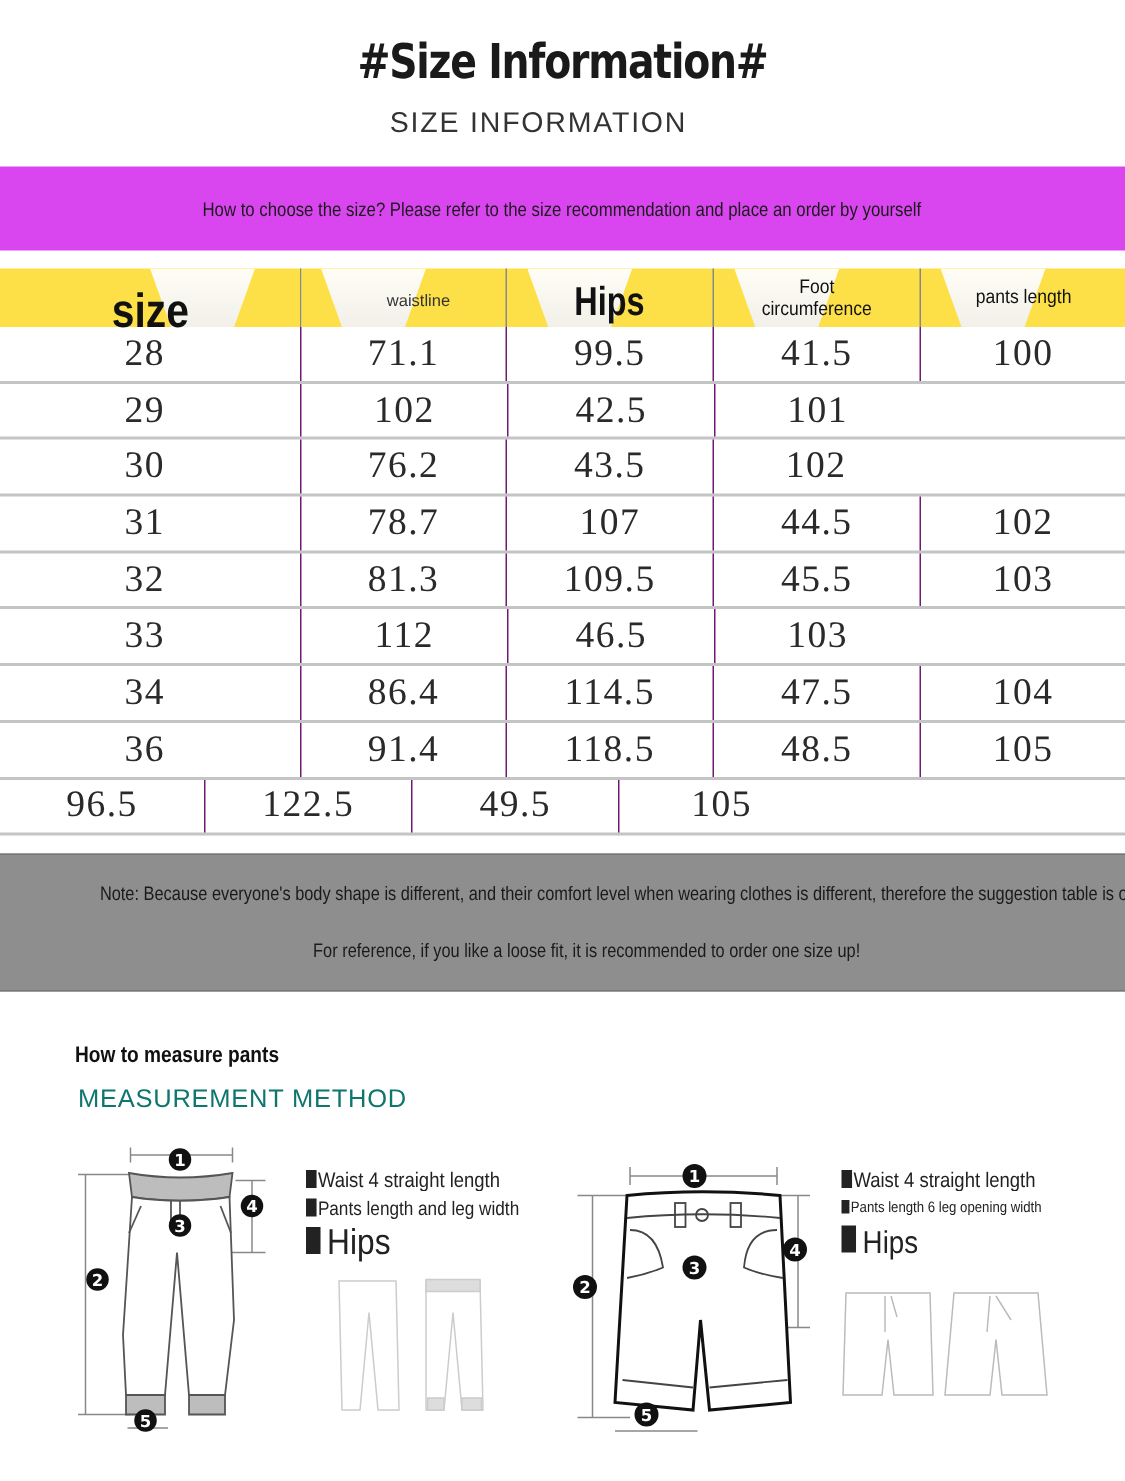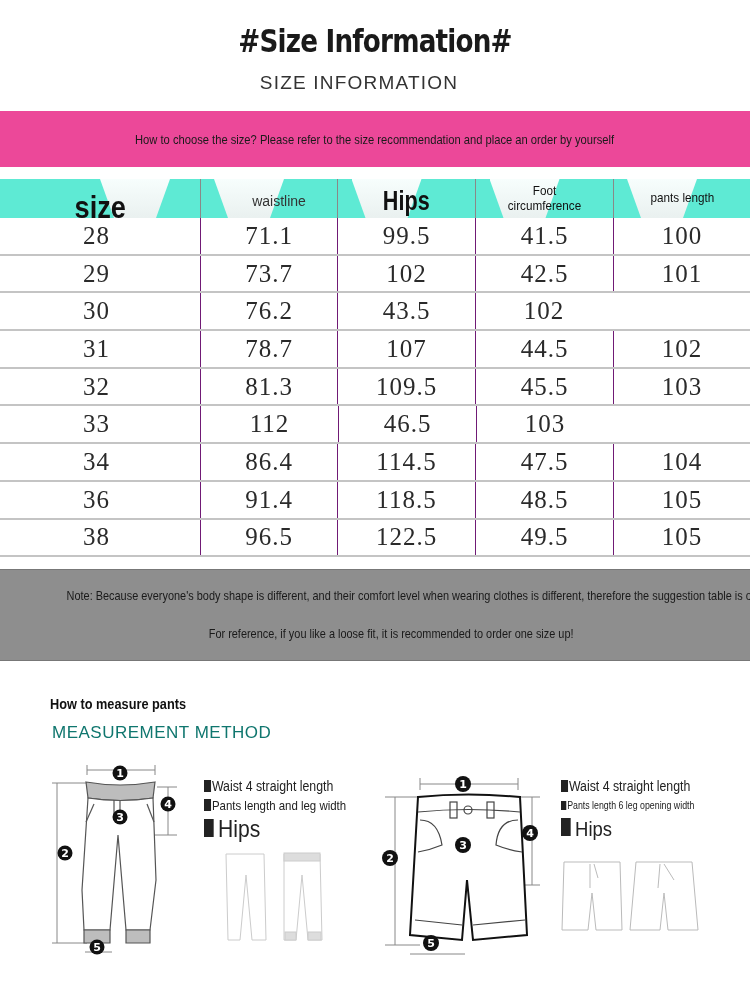--- a/index.html
+++ b/index.html
@@ -11,43 +11,43 @@
       font-family: "DejaVu Sans", sans-serif; font-weight: bold; font-size: 32px;
       color: #1a1a1a; letter-spacing: -1px; transform: scaleX(0.82); transform-origin: center;
     }
     .subtitle {
       position: absolute; top: 72px; left: 0; width: 718px; text-align: center;
       font-size: 19px; color: #333; letter-spacing: 1.2px;
     }
 
     .choose-band {
       position: absolute; top: 111px; left: 0; width: 750px; height: 56px;
-      background: #ec4899;
+      background: #d946ef;
       display: flex; align-items: center; justify-content: center;
     }
     .choose-band span {
       font-size: 13px; color: #1a1a1a; transform: scaleX(0.86); display: inline-block; white-space: nowrap;
     }
 
     .table { position: absolute; top: 179px; left: 0; width: 750px; }
     .hdr-row { position: relative; height: 39px; display: flex; }
     .hdr-cell {
       position: relative; height: 39px; display: flex; align-items: center; justify-content: center;
-      background: #5eead4; border-right: 1px solid #8a8888;
+      background: #fde047; border-right: 1px solid #8a8888;
     }
     .hdr-cell::before {
       content: ""; position: absolute; top: 0; left: 50%; width: 70px; height: 39px; margin-left: -55px;
       background: linear-gradient(180deg, #ffffff 0%, #f1f1f1 100%);
       clip-path: polygon(0 0, 100% 0, 80% 100%, 20% 100%);
       opacity: 0.95;
     }
     .hdr-cell:nth-child(1)::before { margin-left: 0px; }
     .hdr-cell span { position: relative; z-index: 1; color: #111; text-align: center; line-height: 1.15; }
     .h-size { font-size: 32px; font-weight: bold; margin-top: 18px; transform: scaleX(0.85); }
-    .h-waist { font-size: 14px; color: #333 !important; margin-top: 6px; margin-left: 20px; }
+    .h-waist { font-size: 11px; color: #333 !important; margin-top: 6px; margin-left: 20px; }
     .h-hips { font-size: 27px; font-weight: bold; margin-top: 6px; transform: scaleX(0.8); }
     .h-foot { font-size: 13px; transform: scaleX(0.9); }
     .h-length { font-size: 13px; transform: scaleX(0.9); }
 
     .c1 { width: 201px; } .c2 { width: 137px; } .c3 { width: 138px; } .c4 { width: 138px; } .c5 { width: 136px; border-right: none; }
 
     .row { display: flex; height: 37.7px; border-bottom: 2px solid #c4c4c4; }
     .row .cell {
       display: flex; align-items: center; justify-content: center;
       font-family: "Liberation Serif", serif; font-size: 25px; color: #2a2a2a;
@@ -114,21 +114,20 @@
 
   <div class="row">
     <div class="cell c1">28</div>
     <div class="cell c2">71.1</div>
     <div class="cell c3">99.5</div>
     <div class="cell c4">41.5</div>
     <div class="cell c5">100</div>
   </div>
   <div class="row">
     <div class="cell c1">29</div>
-    <div class="cell c2">73.7</div>
     <div class="cell c3">102</div>
     <div class="cell c4">42.5</div>
     <div class="cell c5">101</div>
   </div>
   <div class="row">
     <div class="cell c1">30</div>
     <div class="cell c2">76.2</div>
     <div class="cell c4">43.5</div>
     <div class="cell c5">102</div>
   </div>
@@ -160,21 +159,20 @@
     <div class="cell c5">104</div>
   </div>
   <div class="row">
     <div class="cell c1">36</div>
     <div class="cell c2">91.4</div>
     <div class="cell c3">118.5</div>
     <div class="cell c4">48.5</div>
     <div class="cell c5">105</div>
   </div>
   <div class="row">
-    <div class="cell c1">38</div>
     <div class="cell c2">96.5</div>
     <div class="cell c3">122.5</div>
     <div class="cell c4">49.5</div>
     <div class="cell c5">105</div>
   </div>
 </div>
 
 <div class="note-band">
   <div class="line l1"><span>Note: Because everyone's body shape is different, and their comfort level when wearing clothes is different, therefore the suggestion table is only</span></div>
   <div class="line l2"><span>For reference, if you like a loose fit, it is recommended to order one size up!</span></div>

